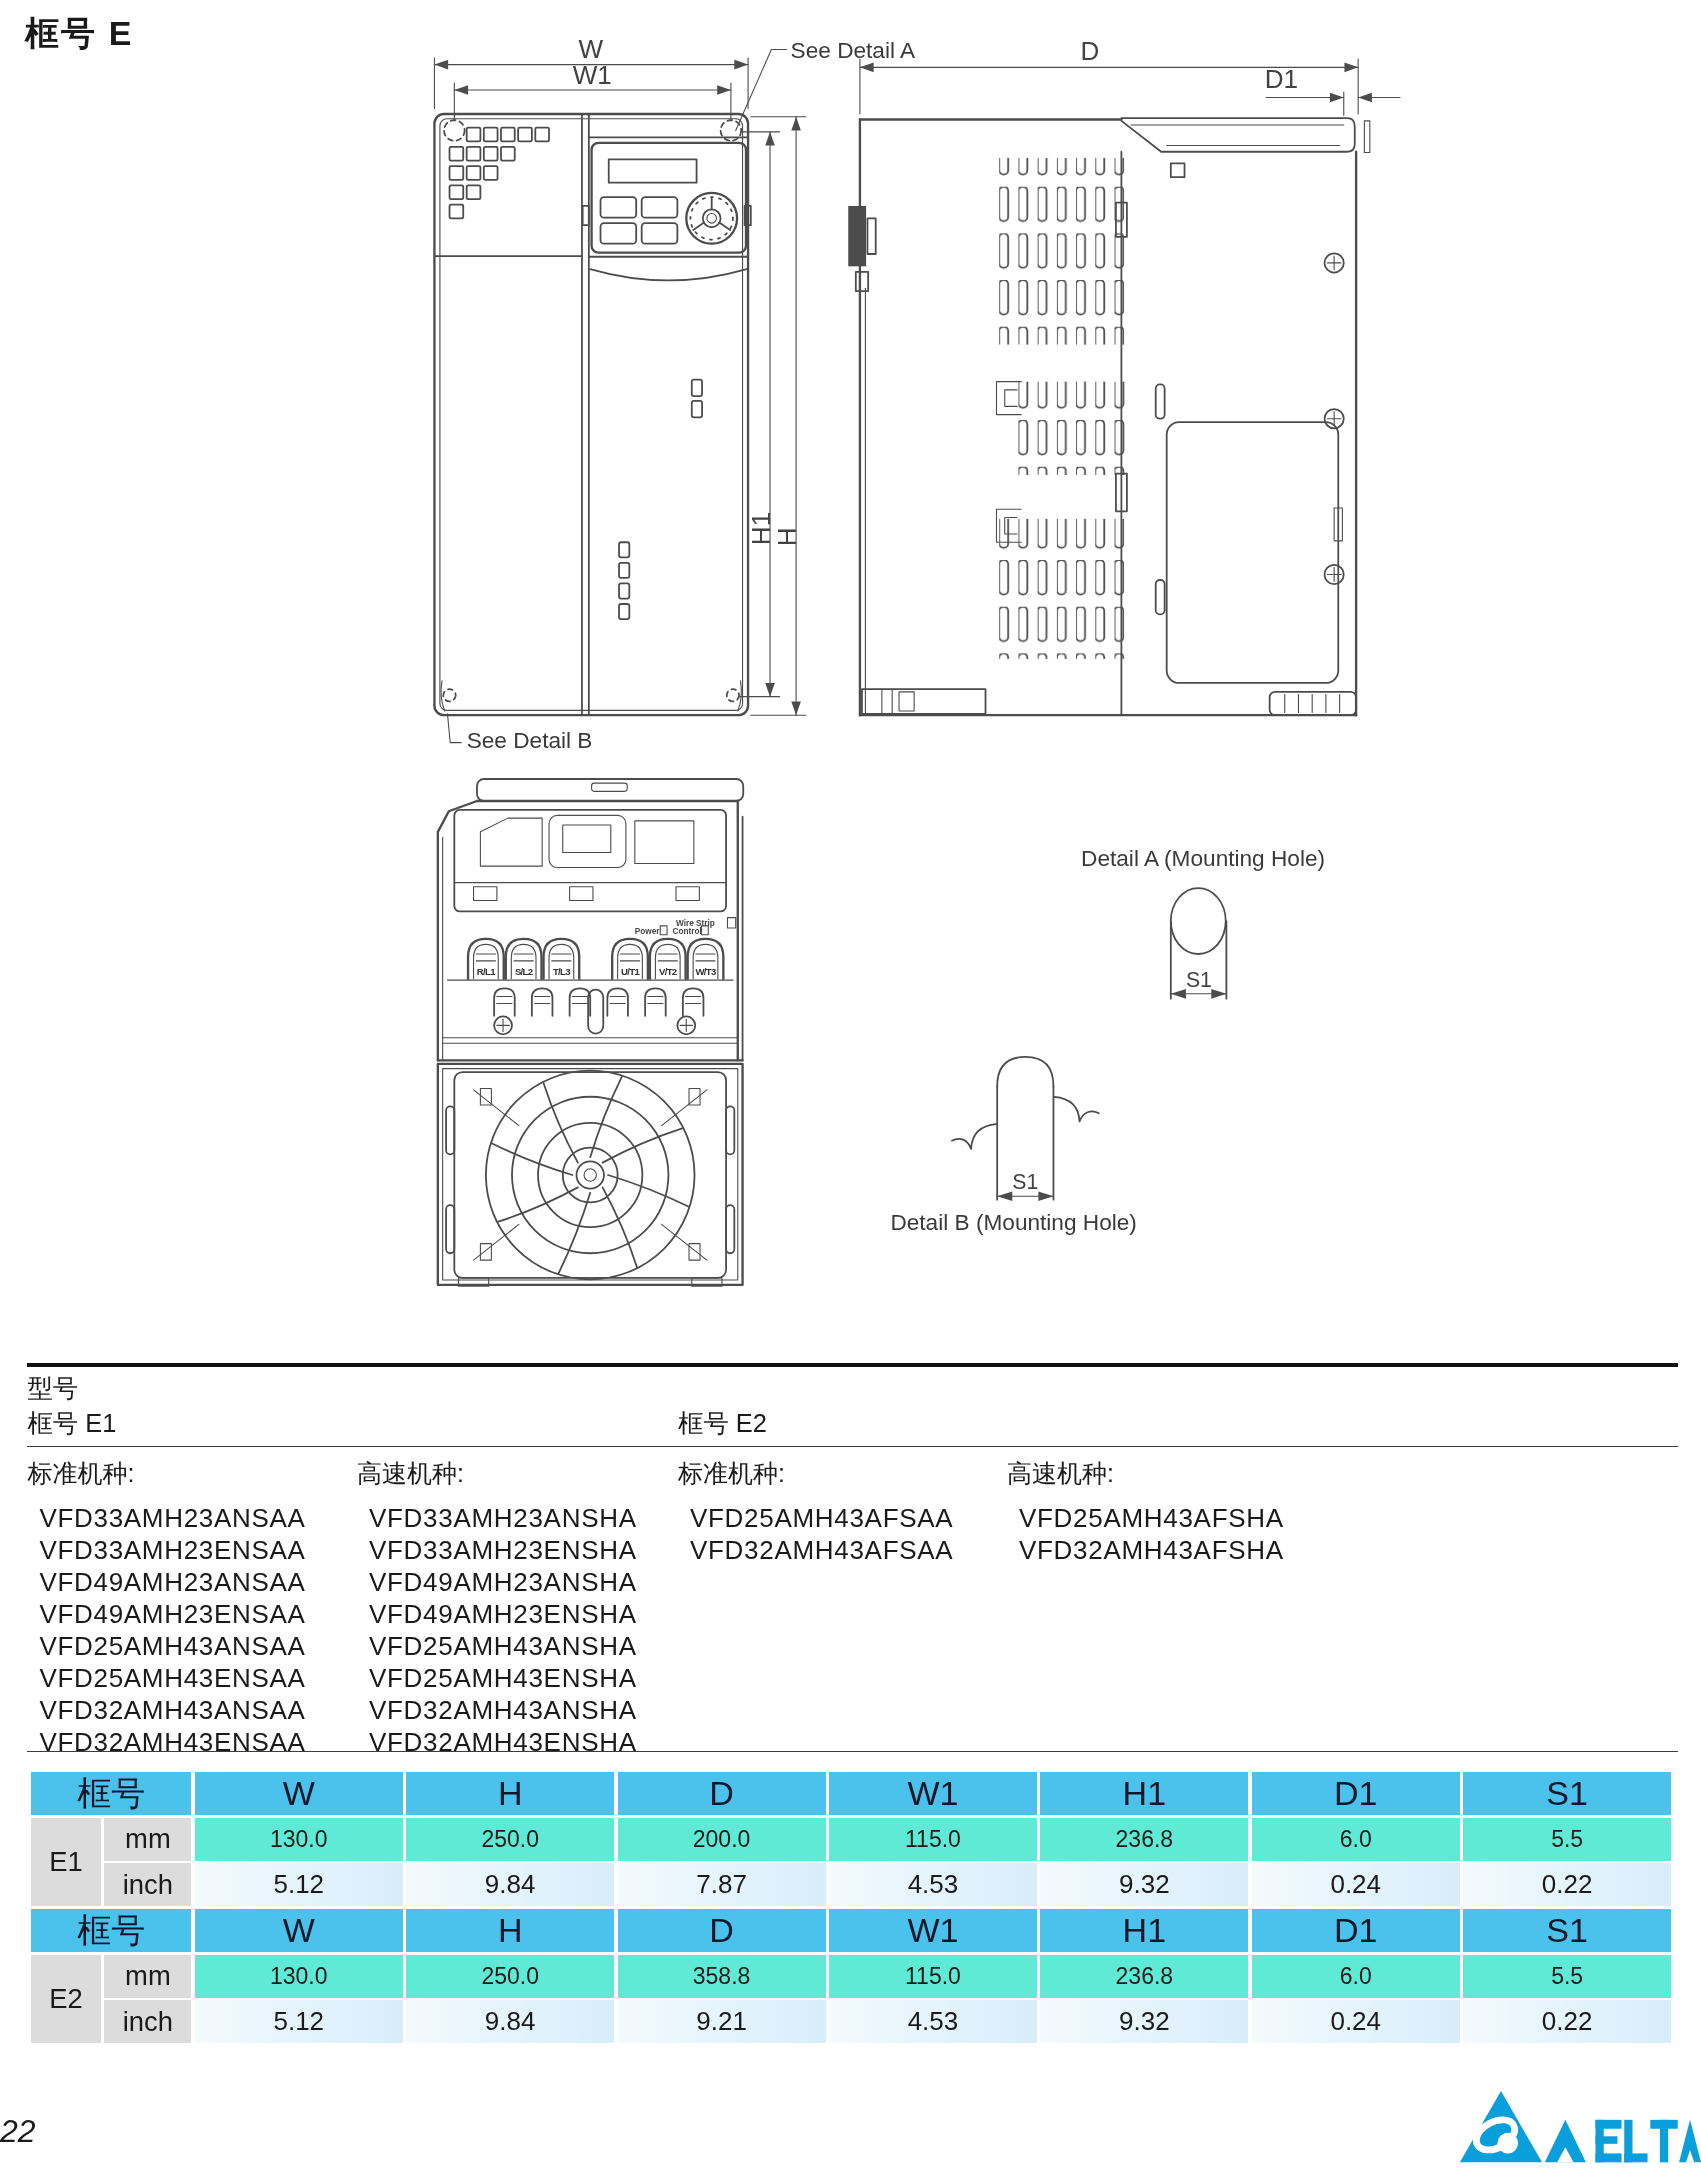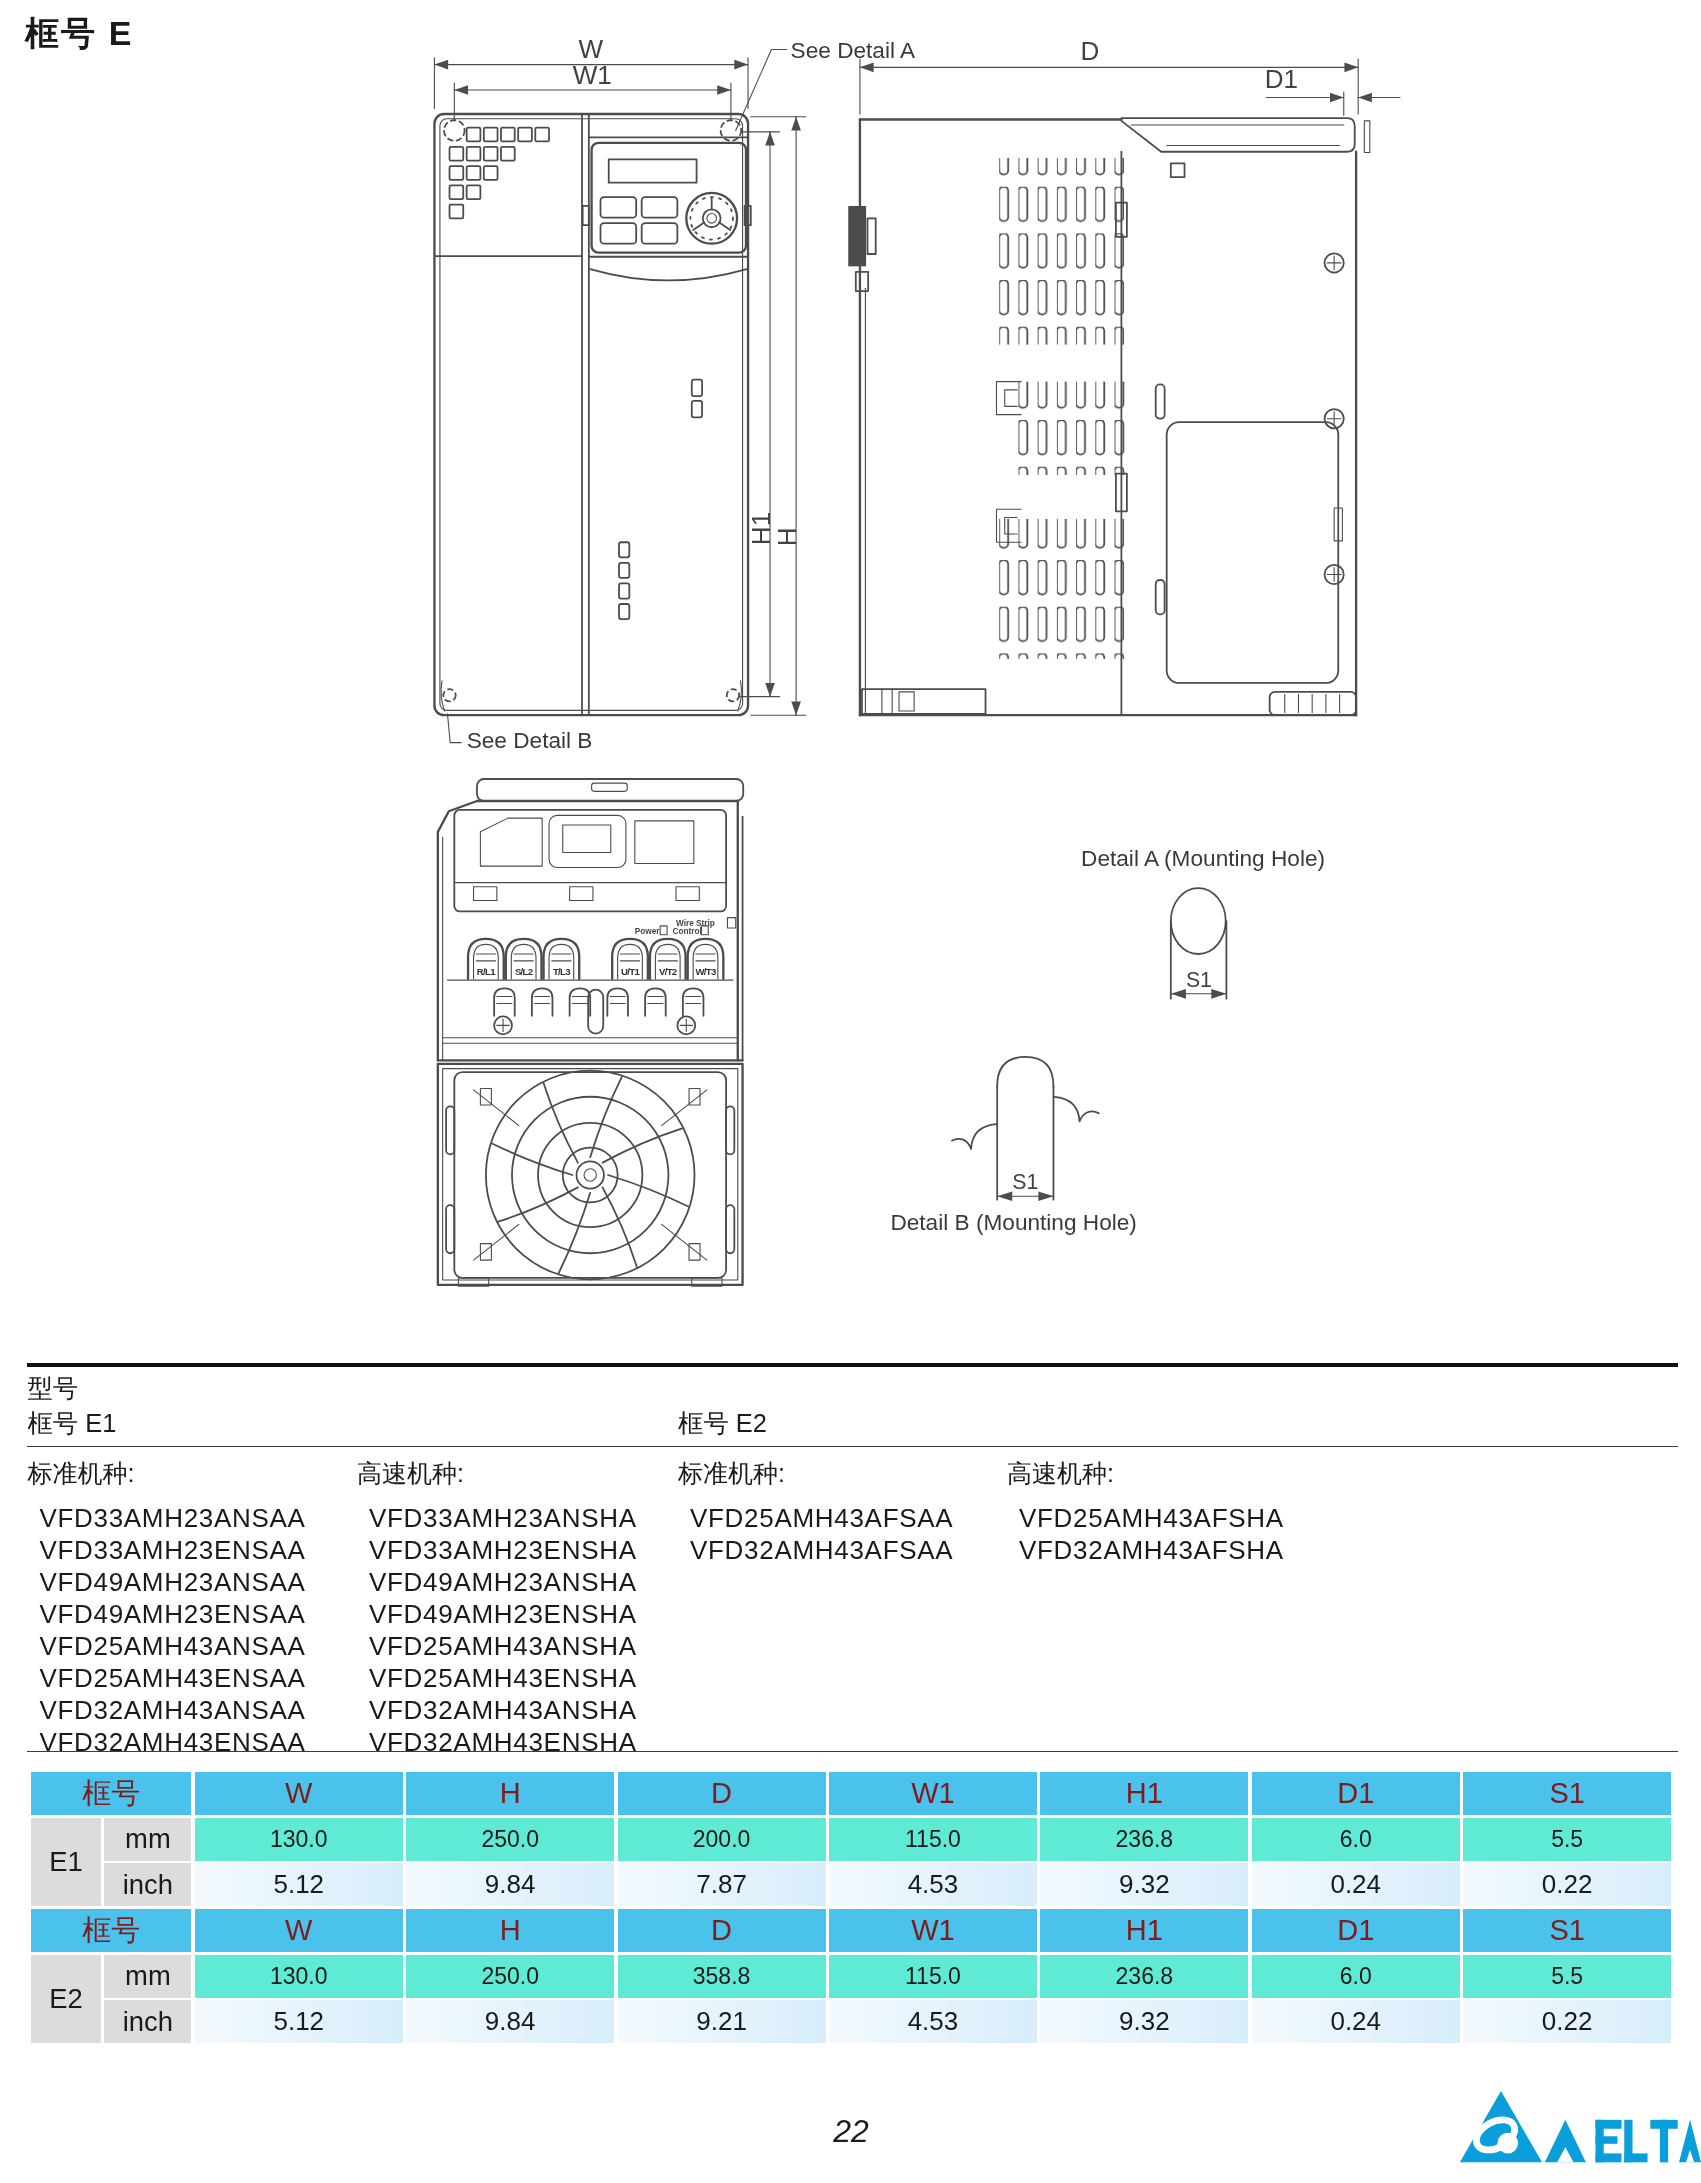--- a/index.html
+++ b/index.html
@@ -30,28 +30,28 @@
   .frame-title{top:1407px;font-size:25.4px}
   .model-col{position:absolute;top:1457px}
   .col-h{font-size:25px;margin:0 0 6.9px 0}
   .model-col ul{list-style:none;margin:12px;padding:0}
   .model-col li{font-size:26px;line-height:32px;letter-spacing:0.7px;white-space:nowrap}
   
   #dimtable{position:absolute;left:31px;top:1772px;display:grid;
             grid-template-columns:70px 87px repeat(7,208px);
             grid-auto-rows:43px;gap:2.7px 3.4px;background:#fff}
   .cell{display:flex;align-items:center;justify-content:center;white-space:nowrap}
-  .th{background:#4AC2EB;font-size:29px;color:#7f1d1d}
+  .th{background:#4AC2EB;font-size:34px;color:#0f172a}
   .lab{background:#DCDCDC;font-size:27.4px}
   .mm{background:#5eead4;font-size:23px}
   .in{background:linear-gradient(90deg,#F3FAFE,#D7EDFA);font-size:26px}
   .span2c{grid-column:1/3}
   .span2r{grid-row:span 2}
   
-  #pageno{left:0;top:2113px;width:1702px;text-align:center;font-size:32px;font-style:italic}
+  #pageno{left:0;top:2113px;width:1702px;font-size:32px;font-style:italic}
   #logo{left:1453px;top:2084px}
 </style>
 </head>
 <body>
 
 <div id="page">
 
   <div id="title" class="abs">框号 E</div>
 
   <svg id="drawings" class="abs" width="1702" height="1359" viewBox="0 0 2480 1980">

